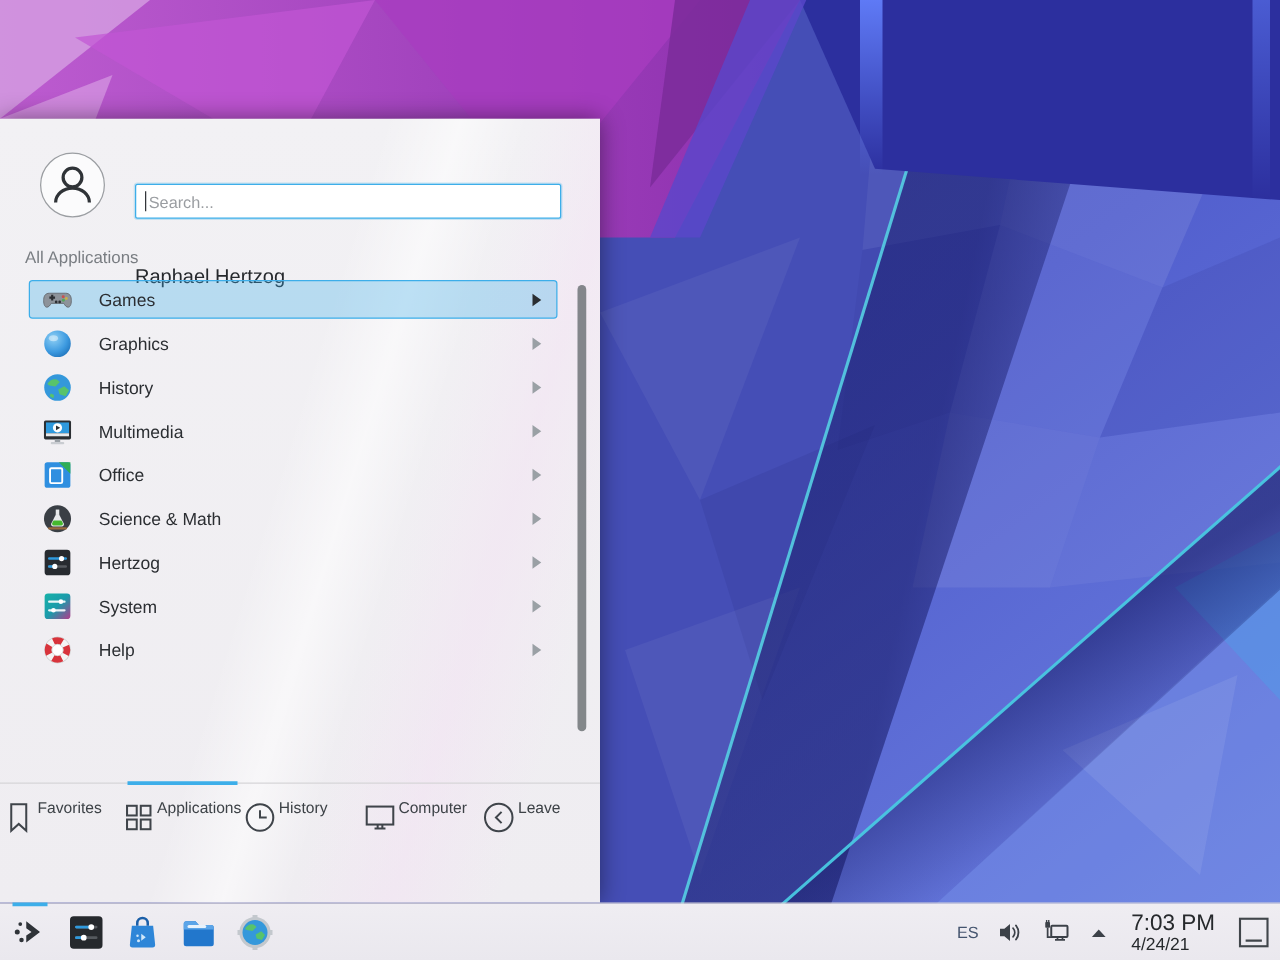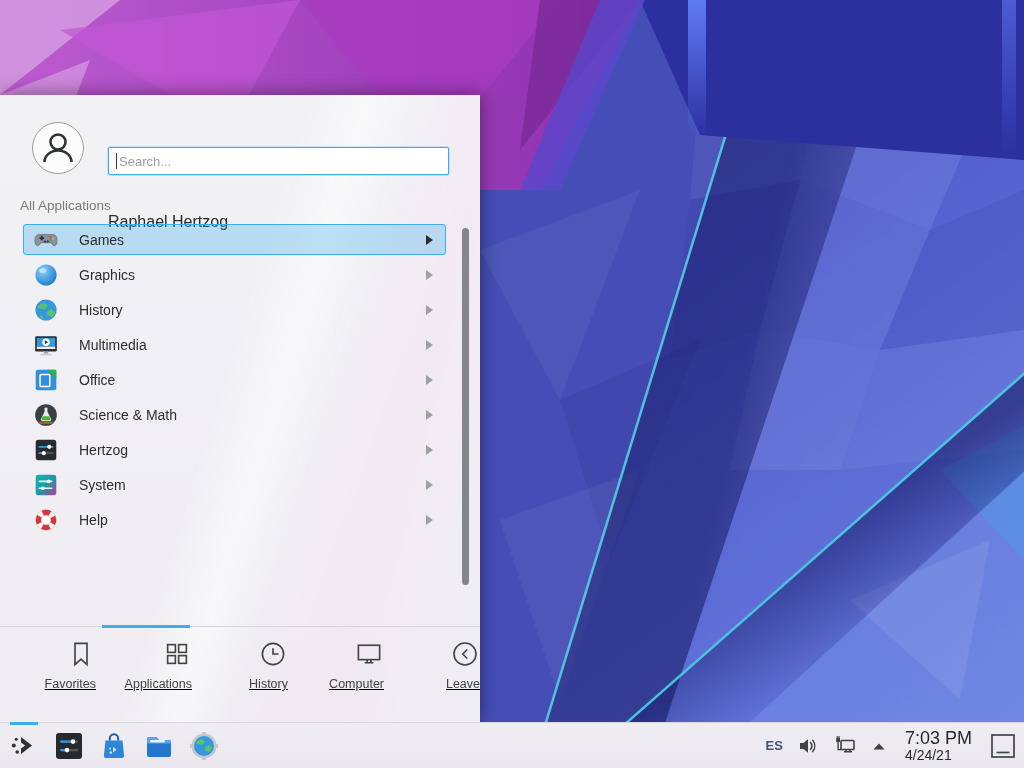--- a/index.html
+++ b/index.html
@@ -42,34 +42,34 @@
     border-left:7px solid #9aa0a5; border-top:5px solid transparent; border-bottom:5px solid transparent; }
   .cat-item.selected .cat-arrow { border-left-color:#2a2e32; }
 
   .scrollbar { position:absolute; right:11px; top:133px; width:7px; height:357px;
     background:#707478; border-radius:4px; opacity:.85; }
 
   .list-divider { position:absolute; left:0; top:531px; width:480px; height:1px; background:#d6d5d8; }
   .tab-indicator { position:absolute; left:102px; top:530px; width:88px; height:3px; background:#3daee9; }
 
   .tabs { position:absolute; left:0; top:536px; width:480px; height:84px; display:flex; }
-  .tab { flex:1; display:flex; flex-direction:column; align-items:flex-end;text-decoration:underline; }
+  .tab { flex:1; display:flex; align-items:flex-start; }
   .tab svg { margin-top:8px; }
   .tab-label { margin-top:8px; font-size:12.5px; color:#3d4247; }
 
   
   .taskbar { position:absolute; left:0; bottom:0; width:1024px; height:46px;
     background:linear-gradient(180deg,#efedf2,#eae8ee); border-top:1px solid #d8d5dc;
     display:flex; align-items:center; }
   .launchers { display:flex; gap:15px; padding-left:9px; align-items:center; }
   .launcher { position:relative; width:30px; height:30px; }
   .task-indicator { position:absolute; left:1px; top:-9px; width:28px; height:3px; background:#3daee9; }
 
   .tray { margin-left:auto; display:flex; align-items:center; gap:14px; padding-right:8px; }
-  .kb-layout { font-size:13px; font-weight:bold; color:#44546e; }
+  .kb-layout { font-size:13px; font-weight:normal; color:#44546e; }
   .clock { text-align:left; margin:0 4px; color:#26292c; }
   .clock-time { font-size:18px; line-height:19px; }
   .clock-date { font-size:14px; line-height:15px; }
 </style>
 </head>
 <body>
 
 <div class="screen">
 
   <svg class="wallpaper" viewBox="0 0 1024 768" preserveAspectRatio="none">

